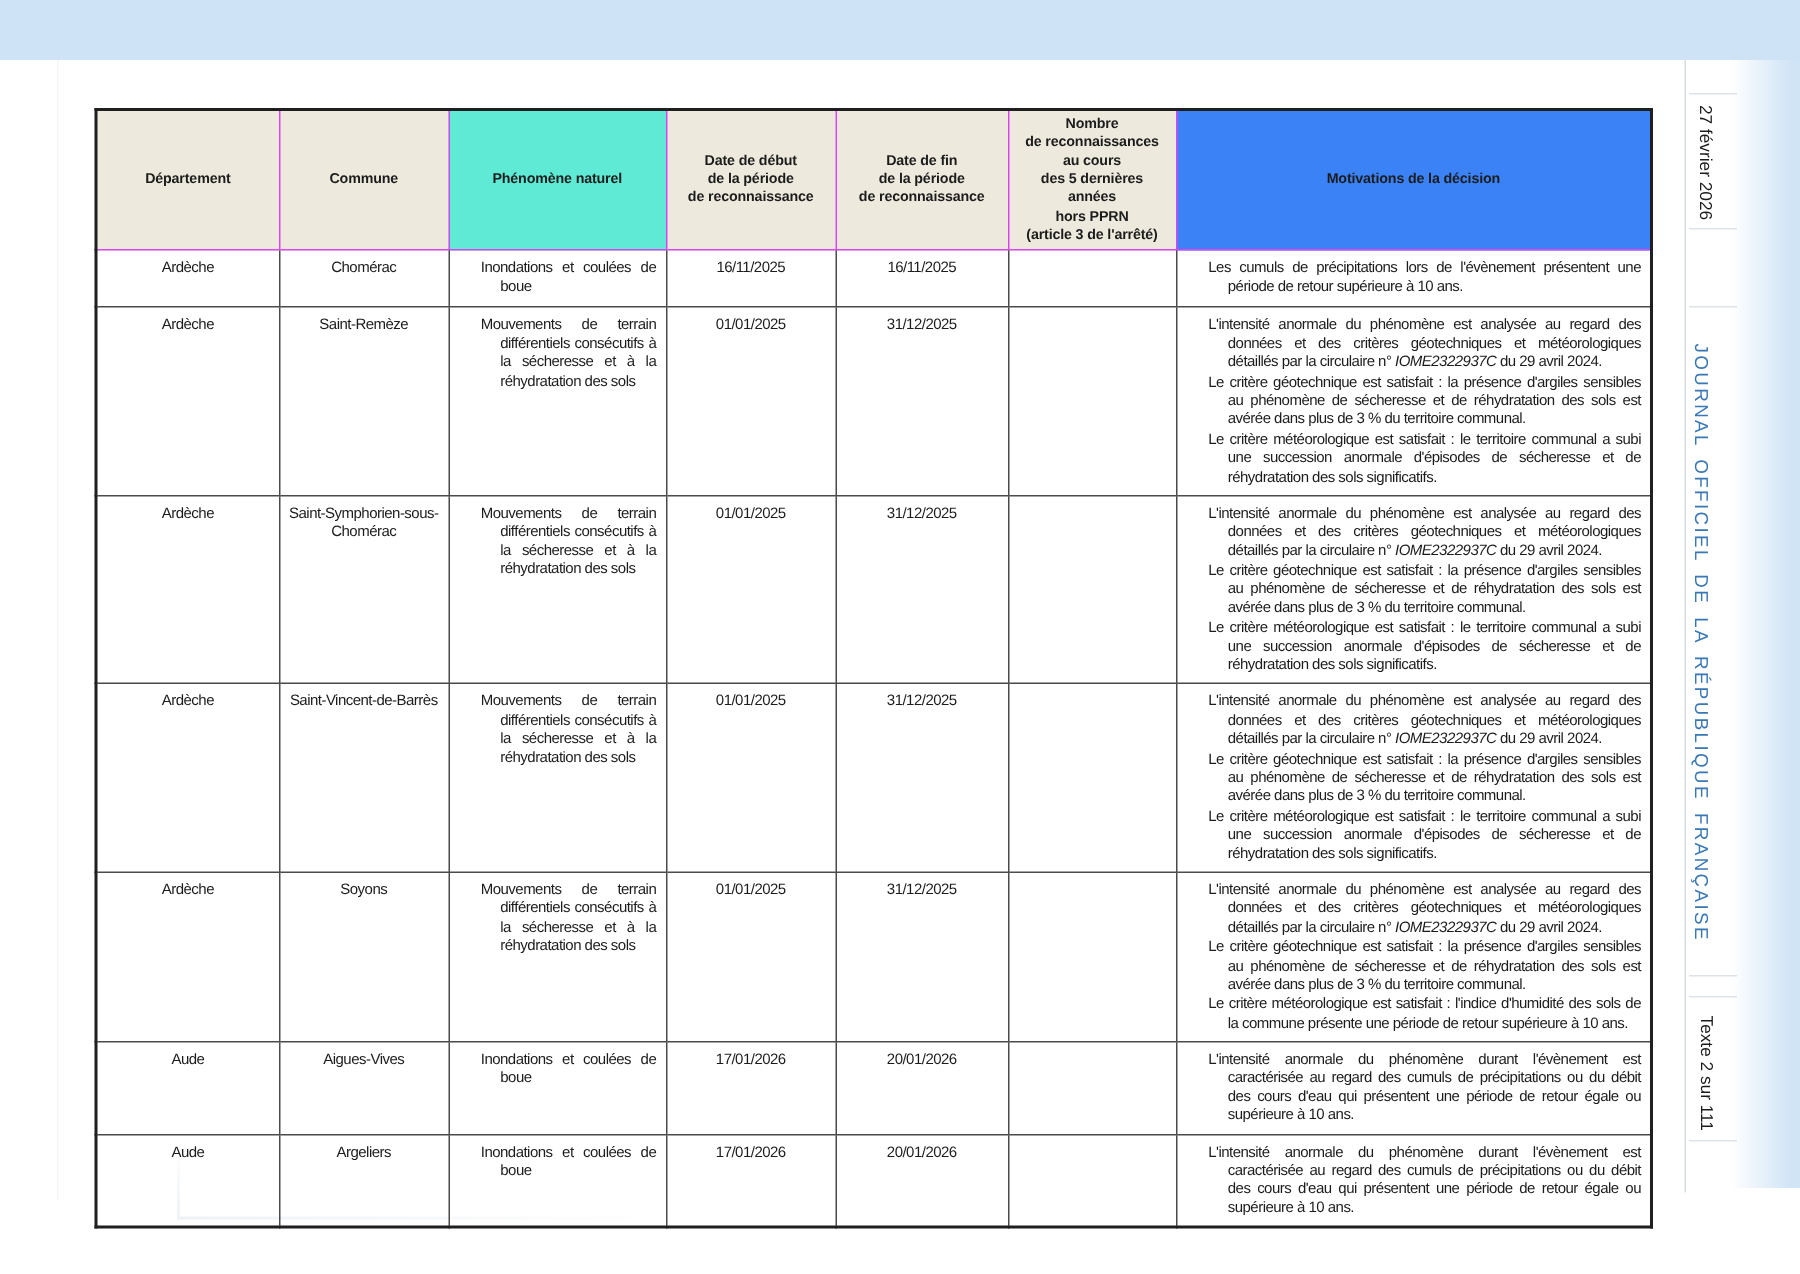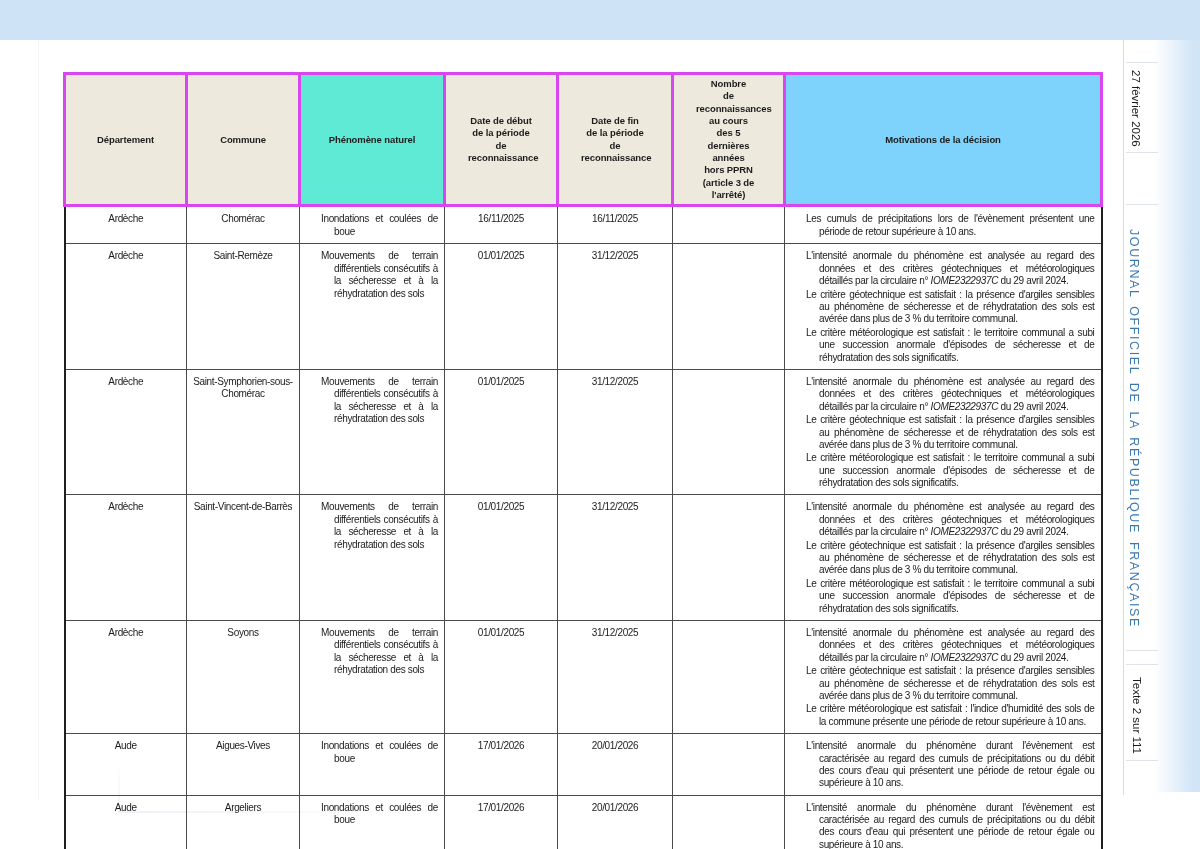--- a/index.html
+++ b/index.html
@@ -33,25 +33,25 @@
   .margin-journal{left:1127px;top:216px;height:424px;font-size:12.5px;letter-spacing:1.6px;word-spacing:3px;}
   .margin-texte{left:1131px;top:668px;height:94px;font-size:11.5px;color:#1b1b1b;}
 
   
   table.reco{
     position:absolute;left:63px;top:72px;width:1037px;
     border-collapse:collapse;table-layout:fixed;
     border:2px solid #1f1f1f;
   }
   table.reco th{
-    border:3px solid #d946ef;
+    border:1px solid #d946ef;
     font-size:9.5px;font-weight:bold;line-height:1.3;
     text-align:center;vertical-align:middle;
     white-space:pre-line;letter-spacing:-0.1px;
-    padding:3px 22px;
+    padding:3px 4px;
   }
   table.reco td{
     border:1px solid #4a4a4a;
     vertical-align:top;
     font-size:10px;line-height:1.24;letter-spacing:-0.35px;
     padding:6px 6px 4px 6px;
     margin-left:38px;
   }
   td.c-center{text-align:center;}
   .para{padding-left:28px;text-indent:-13px;text-align:justify;margin:0 0 1px 0;}
@@ -98,21 +98,21 @@
       <th style="background: rgb(237, 234, 221);">Date de fin
 de la période
 de reconnaissance</th>
       <th style="background: rgb(237, 234, 221);">Nombre
 de reconnaissances
 au cours
 des 5 dernières
 années
 hors PPRN
 (article 3 de l'arrêté)</th>
-      <th style="background: #7dd3fc; margin-left: 44px;">Motivations de la décision</th>
+      <th style="background: #3b82f6; margin-left: 44px;">Motivations de la décision</th>
     </tr>
   </thead>
   <tbody id="tbody">
       <tr style="height: 38px;">
         <td class="c-center">Ardèche</td>
         <td class="c-center">Chomérac</td>
         <td>
           <div class="para">Inondations et coulées de boue</div>
         </td>
         <td class="c-center">16/11/2025</td>

